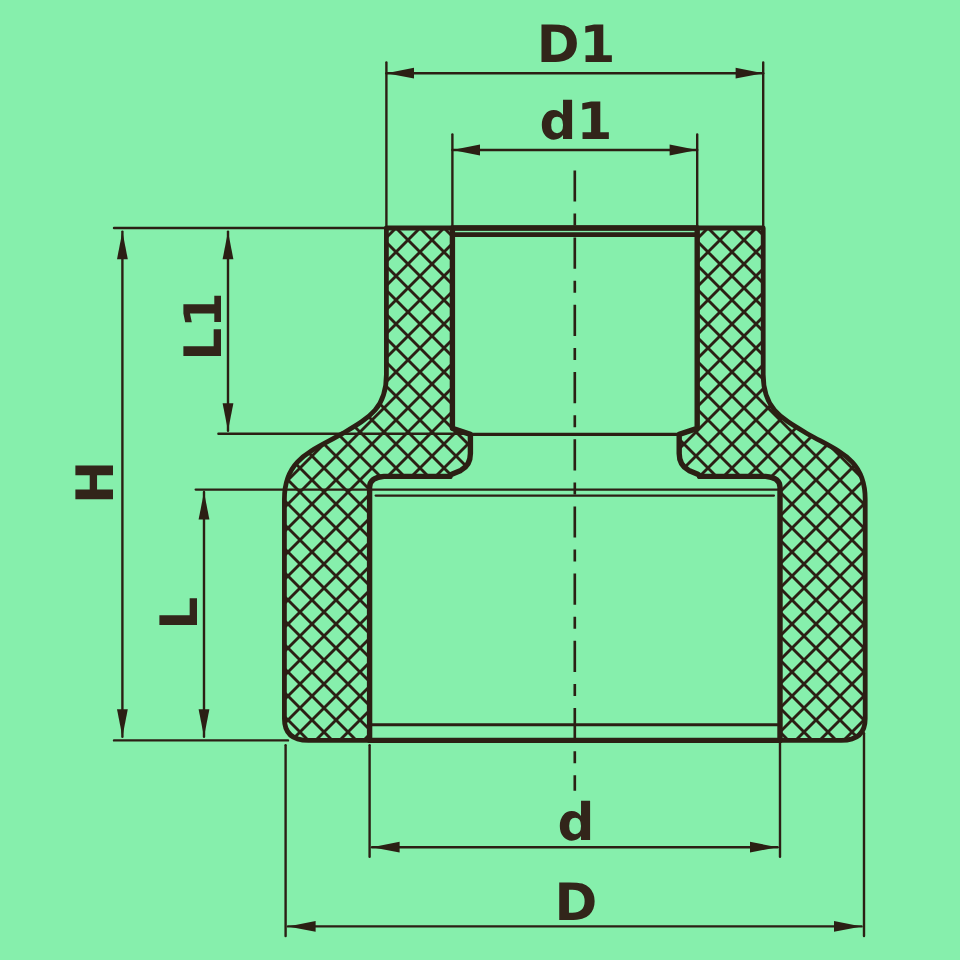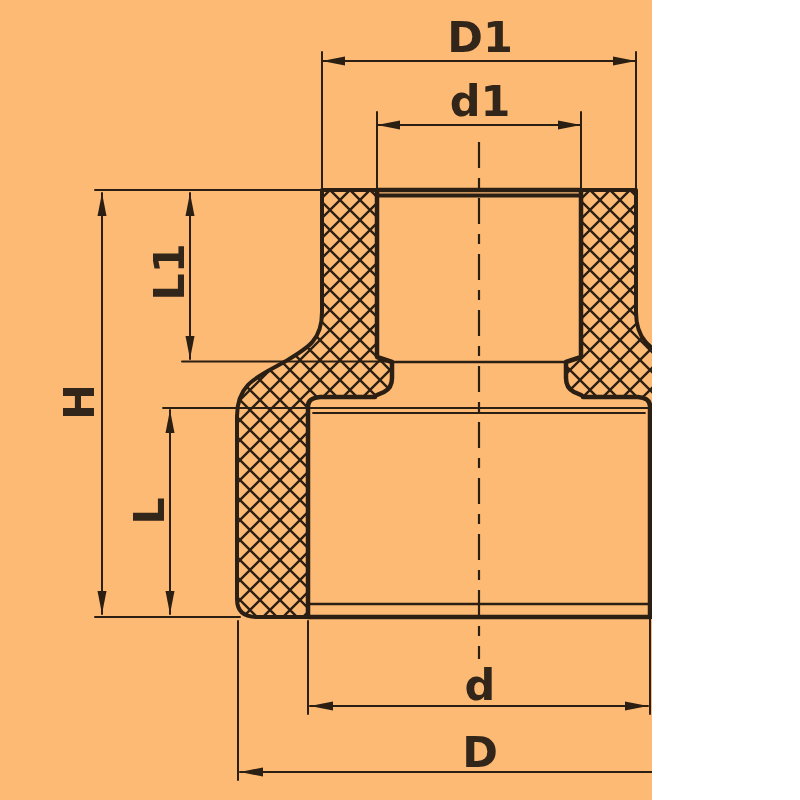--- a/index.html
+++ b/index.html
@@ -1,16 +1,16 @@
 <!DOCTYPE html>
 <html><head>
 <meta charset="utf-8">
 <style>
   html,body{margin:0;padding:0;background:#ffffff;}
-  .canvas{position:relative;width:652px;height:800px;background:#fdba74;overflow:hidden;}
+  .canvas{position:relative;width:800px;height:800px;background:#86efac;overflow:hidden;}
   svg{position:absolute;left:0;top:0;}
   .outline{fill:none;stroke:#2b1f14;stroke-width:4;stroke-linejoin:round;stroke-linecap:round;}
   .outline-inner{fill:none;stroke:#2b1f14;stroke-width:4.5;stroke-linejoin:round;stroke-linecap:round;}
   .edge-thick{stroke:#2b1f14;stroke-width:4;stroke-linecap:round;}
   .edge-med{stroke:#2b1f14;stroke-width:2.6;stroke-linecap:round;}
   .edge-thin{stroke:#2b1f14;stroke-width:1.8;stroke-linecap:round;}
   .dim-line{stroke:#2b1f14;stroke-width:2;stroke-linecap:round;}
   .ext-line{stroke:#2b1f14;stroke-width:2;stroke-linecap:round;}
   .arrow{fill:#2b1f14;stroke:none;}
   .center-line{stroke:#2b1f14;stroke-width:2.2;stroke-dasharray:26 10 10 10;}

